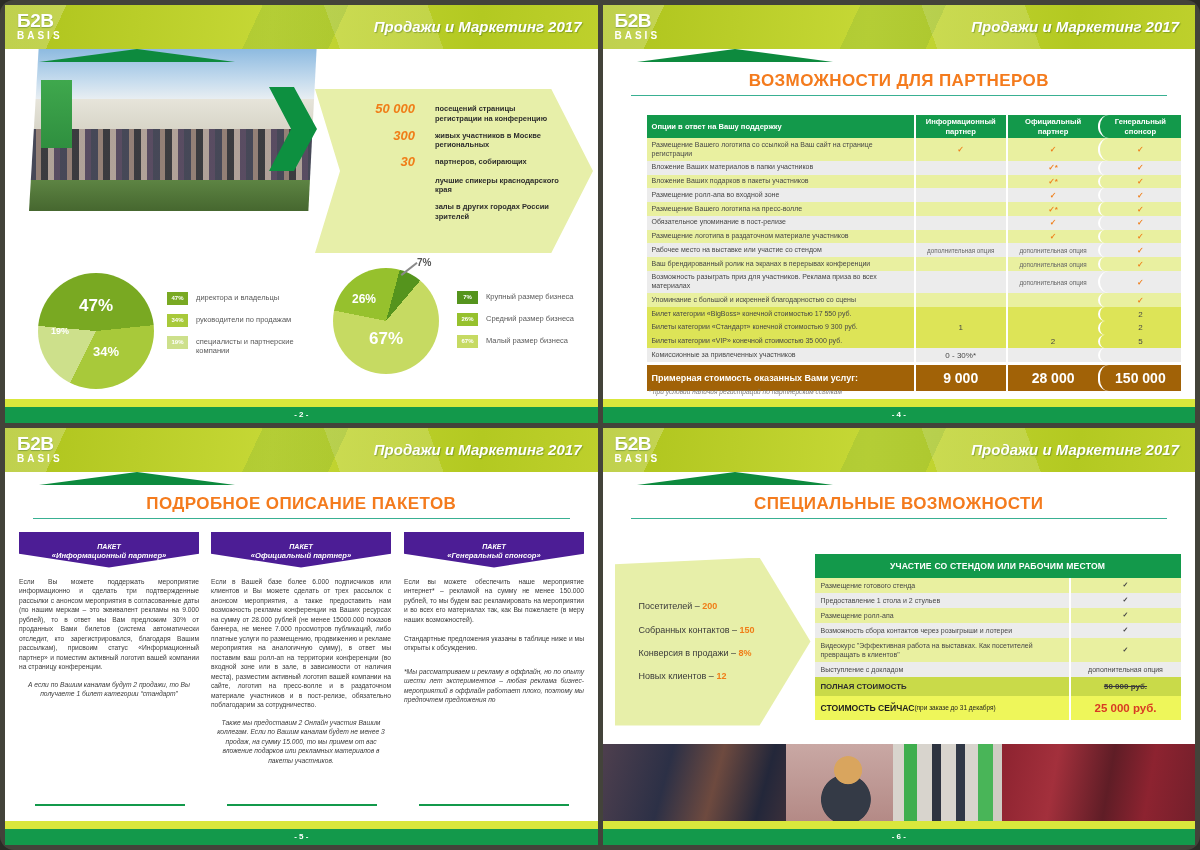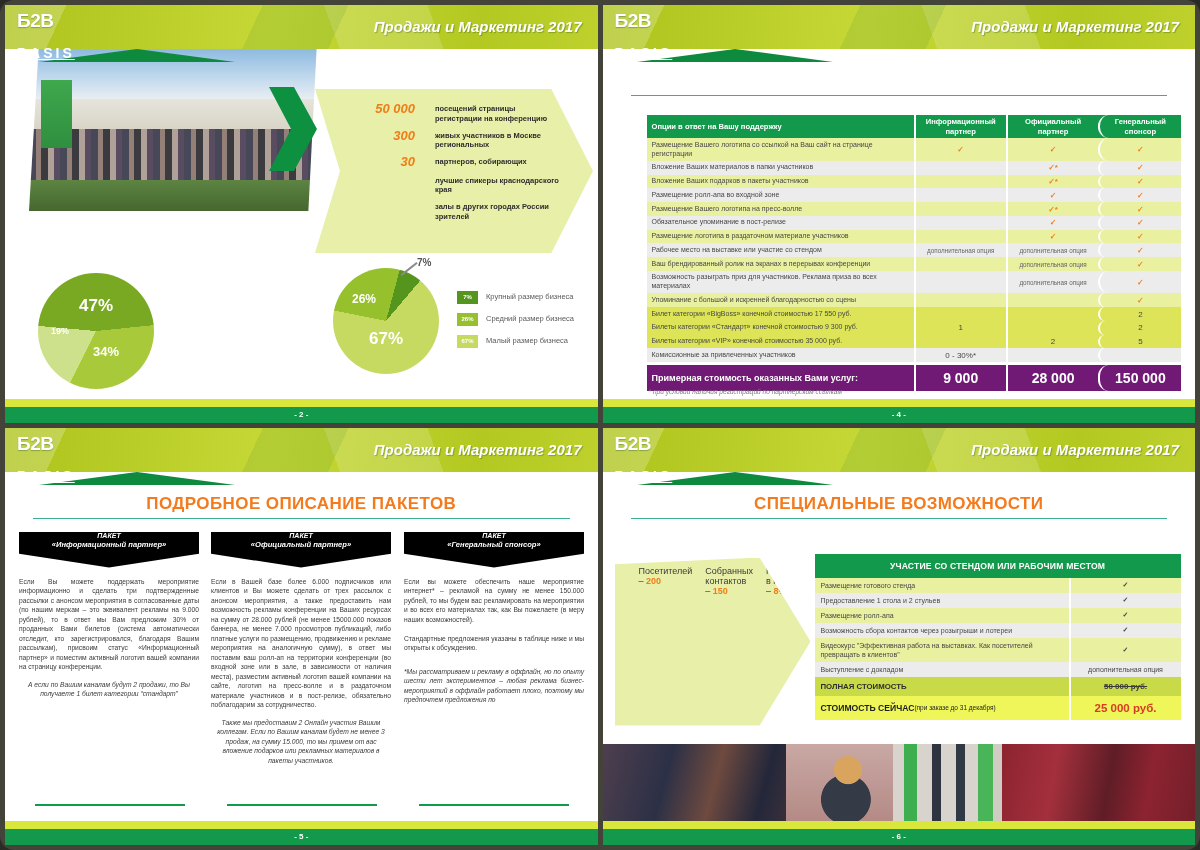--- a/index.html
+++ b/index.html
@@ -10,21 +10,21 @@
   
   .s-header{position:absolute;left:0;top:0;right:0;height:44px;z-index:3;
             background:linear-gradient(96deg,#adc31b,#c6d836 45%,#b3c921 80%,#bed02c);}
   .s-header .streaks{position:absolute;inset:0;
             background:linear-gradient(115deg,rgba(255,255,255,.22) 0 10%,rgba(255,255,255,0) 10% 42%,rgba(20,110,50,.10) 42% 56%,rgba(255,255,255,0) 56%),
                        linear-gradient(70deg,rgba(255,255,255,0) 55%,rgba(255,255,255,.16) 55% 72%,rgba(255,255,255,0) 72%);}
   .peak{position:absolute;top:44px;left:34px;width:0;height:0;z-index:2;
         border-left:98px solid transparent;border-right:98px solid transparent;border-bottom:13px solid #0d8a3e;}
   .logo{position:absolute;left:12px;top:6px;color:#fff;line-height:1;z-index:2;}
   .logo-top{display:block;font-size:19px;font-weight:bold;letter-spacing:-.5px;text-shadow:0 1px 1px rgba(0,60,20,.3);}
-  .logo-bottom{display:block;font-size:14px;font-weight:bold;letter-spacing:3px;margin-top:16px;text-decoration:underline;}
+  .logo-bottom{display:block;font-size:10px;font-weight:bold;letter-spacing:3px;margin-top:1px;}
   .h-title{position:absolute;right:16px;top:13px;color:#fff;font-weight:bold;font-style:italic;font-size:15px;
            text-shadow:1px 1px 1px rgba(40,80,20,.35);z-index:2;}
   .s-footer{position:absolute;left:0;right:0;bottom:0;z-index:6;}
   .f-stripe{height:8px;background:#d9e73c;}
   .f-bar{height:16px;background:#13994b;color:#fff;font-size:8px;text-align:center;line-height:16px;font-weight:bold;}
 
   .sl-title{position:absolute;left:0;right:0;top:66px;text-align:center;color:#f47b1d;font-weight:bold;font-size:17px;letter-spacing:.4px;z-index:2;}
   .sl-underline{position:absolute;left:28px;right:28px;top:90px;height:1px;background:#39b092;}
 
   
@@ -70,41 +70,41 @@
   .pc{flex:0 0 17.3%;box-sizing:border-box;display:flex;align-items:center;justify-content:center;text-align:center;
       border-left:2px solid #fff;padding:1px 2px;font-size:7px;color:#474747;}
   .pc:last-child{flex:0 0 15.4%;border-radius:11px;}
   .phead{background:#13994b;}
   .phead .popt,.phead .pc{color:#fff;font-weight:bold;font-size:7.6px;line-height:1.25;}
   .phead .popt{padding:7px 5px;}
   .ry{background:#e9f0a0;} .rg{background:#ececec;} .rl{background:#dde457;}
   .chk{color:#ef7f1b;font-size:8px;font-weight:bold;}
   .opt{font-size:6.3px;color:#666;}
   .num{font-size:8px;}
-  .pfoot{background:#701a75;margin-top:3px;min-height:26px;}
+  .pfoot{background:#a16207;margin-top:3px;min-height:26px;}
   .pfoot .popt{color:#fff;font-weight:bold;font-size:9px;}
   .pfoot .pc{color:#fff;font-weight:bold;font-size:14px;}
   .pnote{position:absolute;left:46px;top:383px;font-size:6.6px;font-style:italic;color:#7a7a7a;z-index:1;}
 
   
   .pkg-col{position:absolute;top:104px;width:180px;z-index:1;}
   #pkg1{left:14px;} #pkg2{left:206px;} #pkg3{left:399px;}
-  .pkg-banner{height:36px;background:#000000;color:#fff;text-align:center;font-style:italic;font-weight:bold;
-              clip-path:polygon(0 0,100% 0,100% 62%,50% 100%,0 62%);padding-top:0;box-sizing:border-box;}
+  .pkg-banner{height:36px;background:#4c1d95;color:#fff;text-align:center;font-style:italic;font-weight:bold;
+              clip-path:polygon(0 0,100% 0,100% 62%,50% 100%,0 62%);padding-top:11px;box-sizing:border-box;}
   .pb1{font-size:7px;display:block;} .pb2{font-size:7.6px;display:block;margin-top:1px;}
   .pkg-body{margin-top:9px;font-size:6.7px;line-height:1.42;color:#3a3a3a;text-align:justify;white-space:pre-line;}
   .pkg-note{margin-top:8px;font-size:6.7px;line-height:1.42;font-style:italic;text-align:center;color:#3a3a3a;white-space:pre-line;}
   #pkg3 .pkg-note{text-align:justify;margin-top:14px;}
   .pkg-hr{position:absolute;top:376px;width:150px;height:2px;background:#13994b;z-index:1;}
   #hr1{left:30px;} #hr2{left:222px;} #hr3{left:414px;}
 
   
   .arrow-panel{position:absolute;left:12px;top:130px;width:196px;height:168px;background:#e7efa9;z-index:1;
                clip-path:polygon(0 4%,74% 0,100% 50%,74% 100%,0 100%);
-               display:flex;flex-direction:row;justify-content:space-between;gap:13px;padding:8px 46px 8px 24px;box-sizing:border-box;}
+               display:flex;flex-direction:column;justify-content:center;gap:13px;padding:8px 46px 8px 24px;box-sizing:border-box;}
   .ast-row{font-size:9px;color:#3a3a3a;line-height:1.15;}
   .ast-val{color:#f07d17;font-weight:bold;}
   .stable{position:absolute;left:212px;top:126px;width:366px;z-index:1;}
   .shead{background:#13994b;color:#fff;font-weight:bold;text-align:center;font-size:8.6px;padding:7px 4px;letter-spacing:.2px;}
   .srow{display:flex;min-height:15px;}
   .sopt{flex:1;box-sizing:border-box;padding:3px 6px;font-size:7px;color:#474747;line-height:1.3;display:flex;align-items:center;}
   .sval{flex:0 0 112px;box-sizing:border-box;display:flex;align-items:center;justify-content:center;
         border-left:2px solid #fff;font-size:7px;color:#474747;text-align:center;}
   .sfull{background:#c9da49;min-height:19px;}
   .sfull .sopt{font-weight:bold;font-size:7.8px;color:#2e2e2e;}
@@ -166,20 +166,34 @@
       <div class="stat-row">
         <span class="stat-val"></span>
         <span class="stat-txt">залы в других городах России зрителей</span>
       </div>
     </div>
 
     <div id="pie1" class="pie" style="background: conic-gradient(from -85deg, rgb(121, 169, 34) 0deg, rgb(121, 169, 34) 169.2deg, rgb(168, 201, 58) 169.2deg, rgb(168, 201, 58) 291.6deg, rgb(205, 224, 139) 291.6deg, rgb(205, 224, 139) 360deg);"></div>
     <span class="pie-label pl-a">47%</span>
     <span class="pie-label pl-b">34%</span>
     <span class="pie-label pl-c">19%</span>
+    <div id="leg1" class="legend">
+      <div class="leg-item">
+        <span class="leg-swatch" style="background: rgb(121, 169, 34);">47%</span>
+        <span class="leg-text">директора и владельцы</span>
+      </div>
+      <div class="leg-item">
+        <span class="leg-swatch" style="background: rgb(168, 201, 58);">34%</span>
+        <span class="leg-text">руководители по продажам</span>
+      </div>
+      <div class="leg-item">
+        <span class="leg-swatch" style="background: rgb(205, 224, 139);">19%</span>
+        <span class="leg-text">специалисты и партнерские компании</span>
+      </div>
+    </div>
 
     <div id="pie2" class="pie" style="background: conic-gradient(from 15deg, rgb(85, 148, 29) 0deg, rgb(85, 148, 29) 25.2deg, rgb(198, 218, 98) 25.2deg, rgb(198, 218, 98) 266.4deg, rgb(150, 193, 45) 266.4deg, rgb(150, 193, 45) 360deg);"></div>
     <span class="pie-label pl-d">26%</span>
     <span class="pie-label pl-e">67%</span>
     <span class="pie-label pl-f">7%</span>
     <div class="p7-line"></div>
     <div id="leg2" class="legend">
       <div class="leg-item">
         <span class="leg-swatch" style="background: rgb(85, 148, 29);">7%</span>
         <span class="leg-text">Крупный размер бизнеса</span>
@@ -204,20 +218,21 @@
     <div class="s-header">
       <div class="streaks"></div>
       <div class="logo">
         <span class="logo-top">Б2В</span>
         <span class="logo-bottom">BASIS</span>
       </div>
       <div class="h-title">Продажи и Маркетинг 2017</div>
     </div>
     <div class="peak"></div>
 
+    <div class="sl-title">ВОЗМОЖНОСТИ ДЛЯ ПАРТНЕРОВ</div>
     <div class="sl-underline"></div>
 
     <div class="ptable">
       <div class="prow phead">
         <div class="popt">Опции в ответ на Вашу поддержку</div>
         <div class="pc">Информационный партнер</div>
         <div class="pc">Официальный партнер</div>
         <div class="pc">Генеральный спонсор</div>
       </div>
       <div class="prow ry">

